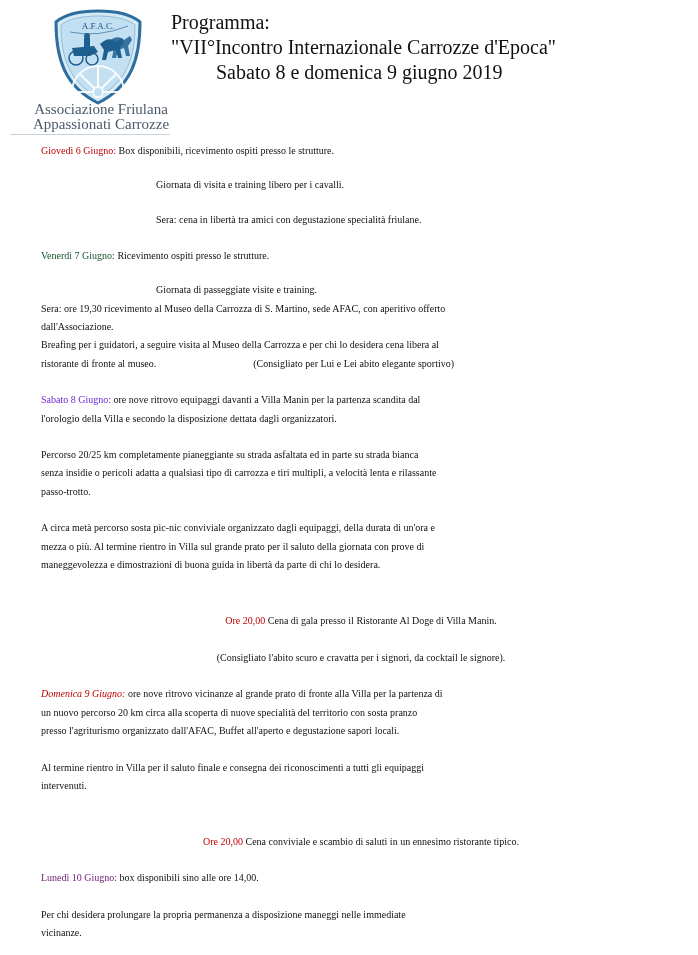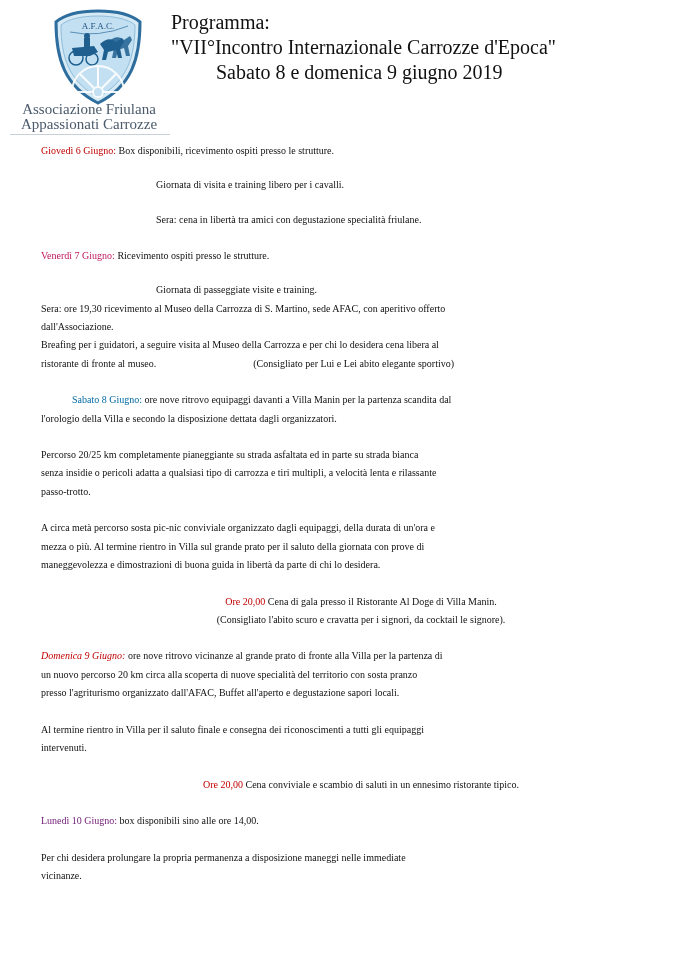--- a/index.html
+++ b/index.html
@@ -1,33 +1,33 @@
 <!DOCTYPE html>
 <html><head>
 <meta charset="utf-8">
 <style>
   html, body { margin: 0; padding: 0; background: #ffffff; }
   body { width: 698px; height: 955px; position: relative; overflow: hidden;
          font-family: "DejaVu Serif", "Liberation Serif", serif; color: #111111; }
   .logo { position: absolute; left: 8px; top: 6px; width: 162px; height: 128px; }
   .logo-shield { position: absolute; left: 42px; top: 2px; width: 96px; height: 98px; }
-  .logo-text { position: absolute; left: 0; top: 96px; width: 162px; text-align: center;
+  .logo-text { position: absolute; left: 12px; top: 96px; width: 162px; text-align: center;
                font-family: "Liberation Serif", serif; color: #4a5a6a; font-size: 15px; line-height: 15px; }
   .logo-line { position: absolute; left: 2px; top: 128px; width: 160px; height: 1px; background: #c8d0d8; }
   .title-block { position: absolute; left: 171px; top: 10px; font-family: "Liberation Serif", serif;
                  font-size: 20px; line-height: 25px; color: #111; }
   .title-block div { white-space: pre; }
   .t3 { padding-left: 45px; }
   .content { position: absolute; left: 41px; top: 142px; width: 640px;
              font-family: "Liberation Serif", serif; font-size: 10px; line-height: 18.3px; }
   .red { color: #c00000; }
   p { margin: 0; }
   .gap { height: 18.3px; }
   .indent { padding-left: 115px; margin-top: 16px; }
-  .center { text-align: center; }
+  .center { text-align: center; margin-top: 19px; }
   .line { white-space: nowrap; }
 </style>
 </head>
 <body>
 
 <div class="logo">
   <svg class="logo-shield" viewBox="0 0 96 98">
     <path d="M48 3 C30 3 14 7 6 14 C6 50 14 78 48 95 C82 78 90 50 90 14 C82 7 66 3 48 3 Z" fill="#d6eaf6" stroke="#2e6e9e" stroke-width="3"></path>
     <path d="M48 8 C32 8 18 11 11 17 C11 49 19 74 48 89 C77 74 85 49 85 17 C78 11 64 8 48 8 Z" fill="#c3e0f2" stroke="#8fbcd9" stroke-width="1"></path>
     <text x="48" y="21" text-anchor="middle" font-family="Liberation Serif, serif" font-size="9" fill="#1f4f7f">A.F.A.C.</text>
@@ -69,31 +69,31 @@
 <div class="content">
 
   <section>
     <p class="line"><span class="red" style="color: rgb(192, 0, 0);">Giovedì 6 Giugno:</span><span> Box disponibili, ricevimento ospiti presso le strutture.</span></p>
     <p class="line indent">Giornata di visita e training libero per i cavalli.</p>
     <p class="line indent">Sera: cena in libertà tra amici con degustazione specialità friulane.</p>
   </section>
   <div class="gap"></div>
 
   <section>
-    <p class="line"><span class="red" style="color: #be185d;">Venerdì 7 Giugno:</span><span> Ricevimento ospiti presso le strutture.</span></p>
+    <p class="line"><span class="red" style="color: #14532d;">Venerdì 7 Giugno:</span><span> Ricevimento ospiti presso le strutture.</span></p>
     <p class="line indent">Giornata di passeggiate visite e training.</p>
     <p class="line">Sera: ore 19,30 ricevimento al Museo della Carrozza di S. Martino, sede AFAC, con aperitivo offerto</p>
     <p class="line">dall'Associazione.</p>
     <p class="line">Breafing per i guidatori, a seguire visita al Museo della Carrozza e per chi lo desidera cena libera al</p>
     <p class="line"><span>ristorante di fronte al museo.</span><span style="display:inline-block;width:97px"></span><span>(Consigliato per Lui e Lei abito elegante sportivo)</span></p>
   </section>
   <div class="gap"></div>
 
   <section>
-    <p class="line"><span class="red" style="color: #0369a1; margin-left: 31px;">Sabato 8 Giugno:</span><span> ore nove ritrovo equipaggi davanti a Villa Manin per la partenza scandita dal</span></p>
+    <p class="line"><span class="red" style="color: #6d28d9;">Sabato 8 Giugno:</span><span> ore nove ritrovo equipaggi davanti a Villa Manin per la partenza scandita dal</span></p>
     <p class="line">l'orologio della Villa e secondo la disposizione dettata dagli organizzatori.</p>
     <div class="gap"></div>
     <p class="line">Percorso 20/25 km completamente pianeggiante su strada asfaltata ed in parte su strada bianca</p>
     <p class="line">senza insidie o pericoli adatta a qualsiasi tipo di carrozza e tiri multipli, a velocità lenta e rilassante</p>
     <p class="line">passo-trotto.</p>
     <div class="gap"></div>
     <p class="line">A circa metà percorso sosta pic-nic conviviale organizzato dagli equipaggi, della durata di un'ora e</p>
     <p class="line">mezza o più. Al termine rientro in Villa sul grande prato per il saluto della giornata con prove di</p>
     <p class="line">maneggevolezza e dimostrazioni di buona guida in libertà da parte di chi lo desidera.</p>
     <div class="gap"></div>

